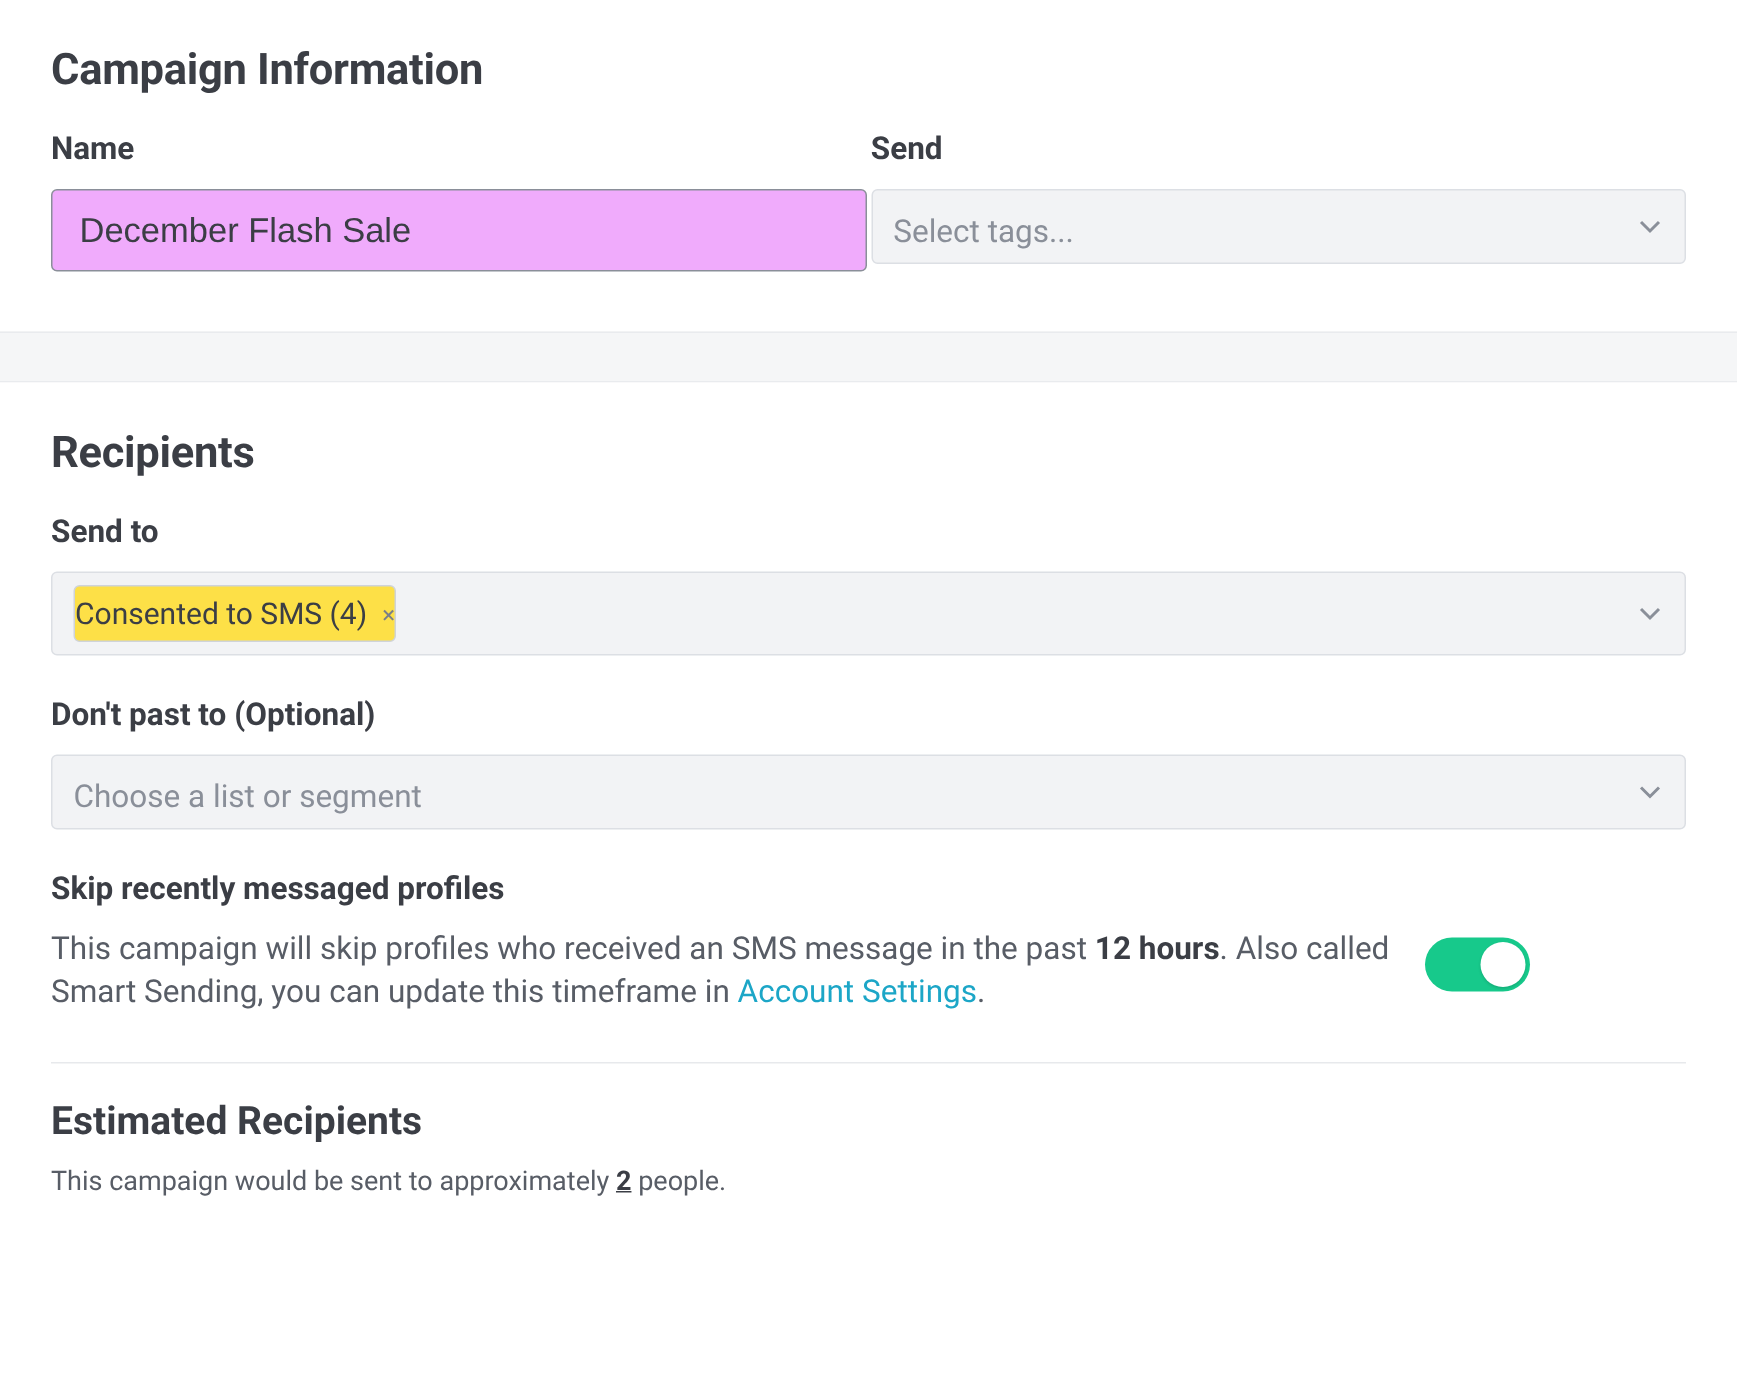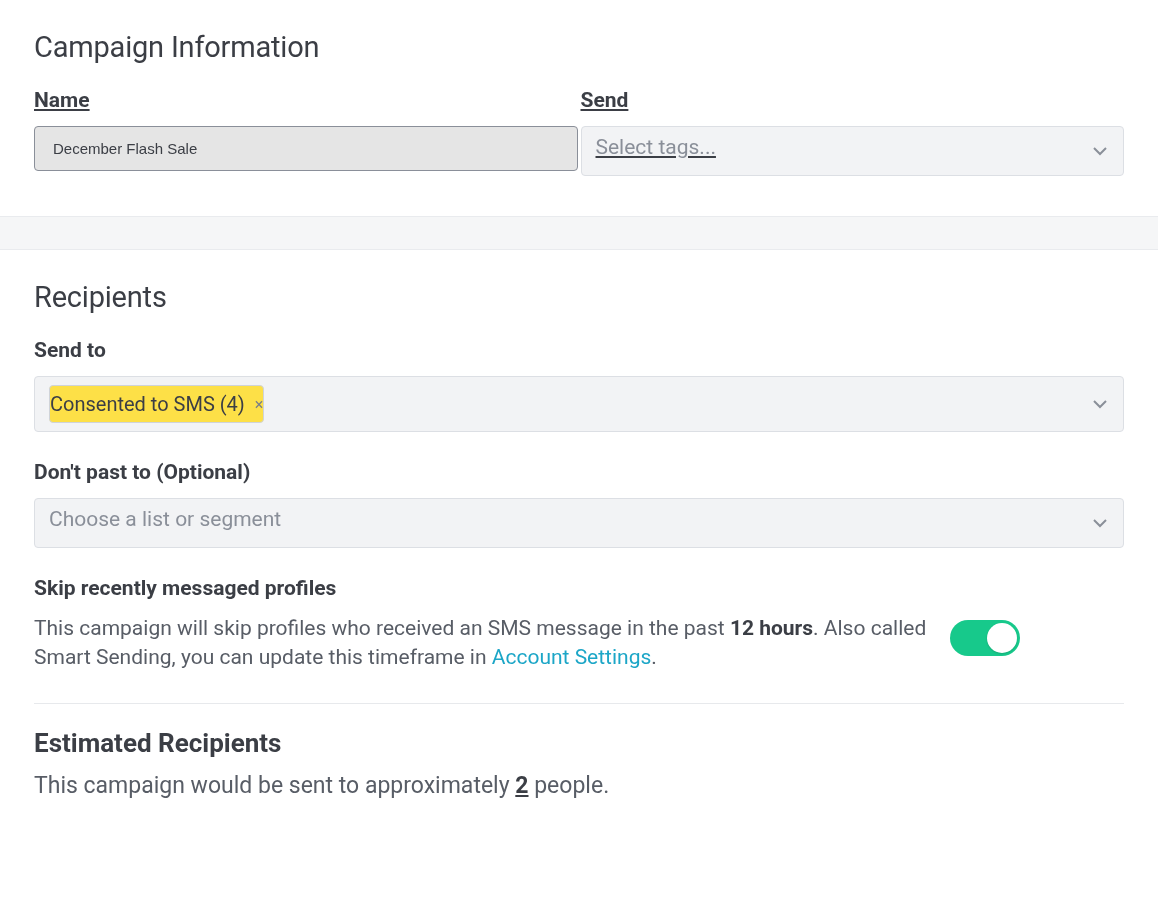--- a/index.html
+++ b/index.html
@@ -15,58 +15,57 @@
   }
   .gap-band {
     background: #f5f6f7;
     height: 34px;
     border-top: 1px solid #e9ebee;
     border-bottom: 1px solid #e9ebee;
     width: 100%;
   }
   h2.section-title {
     font-size: 29px;
-    font-weight: 400;
+    font-weight: 700;
     color: #3b3e45;
     margin-bottom: 24px;
     letter-spacing: -0.2px;
   }
   .row-2col {
     display: flex;
     gap: 3px;
-    text-decoration: underline;
   }
   .col { flex: 1; }
   .field-label {
     font-size: 21px;
     font-weight: 700;
     color: #3b3e45;
     display: block;
     margin-bottom: 14px;
   }
   .text-input {
     width: 100%;
-    font-size: 15px;
+    font-size: 23px;
     color: #3b3e45;
     padding: 13px 18px;
     border: 1px solid #8a8f99;
     border-radius: 4px;
     outline: none;
-    background: #e5e5e5;
+    background: #f0abfc;
   }
   .faux-select {
     position: relative;
     width: 100%;
     background: #f2f3f5;
     border: 1px solid #dcdfe4;
     border-radius: 4px;
     min-height: 50px;
     padding: 8px 40px 8px 14px;
     display: flex;
-    align-items: flex-start;
+    align-items: flex-end;
     flex-wrap: wrap;
     gap: 6px;
     cursor: pointer;
   }
   .faux-select .placeholder {
     color: #8a8f99;
     font-size: 21px;
   }
   .chevron {
     position: absolute;
@@ -146,21 +145,21 @@
     border-top: 1px solid #e7e9ec;
     margin: 30px 0 24px 0;
   }
   .est-title {
     font-size: 26px;
     font-weight: 700;
     color: #3b3e45;
     margin-bottom: 14px;
   }
   .est-text {
-    font-size: 23px;
+    font-size: 18px;
     color: #585d66;
   }
   .est-text .count {
     font-weight: 700;
     text-decoration: underline;
     color: #3b3e45;
   }
 </style>
 </head>
 <body>

